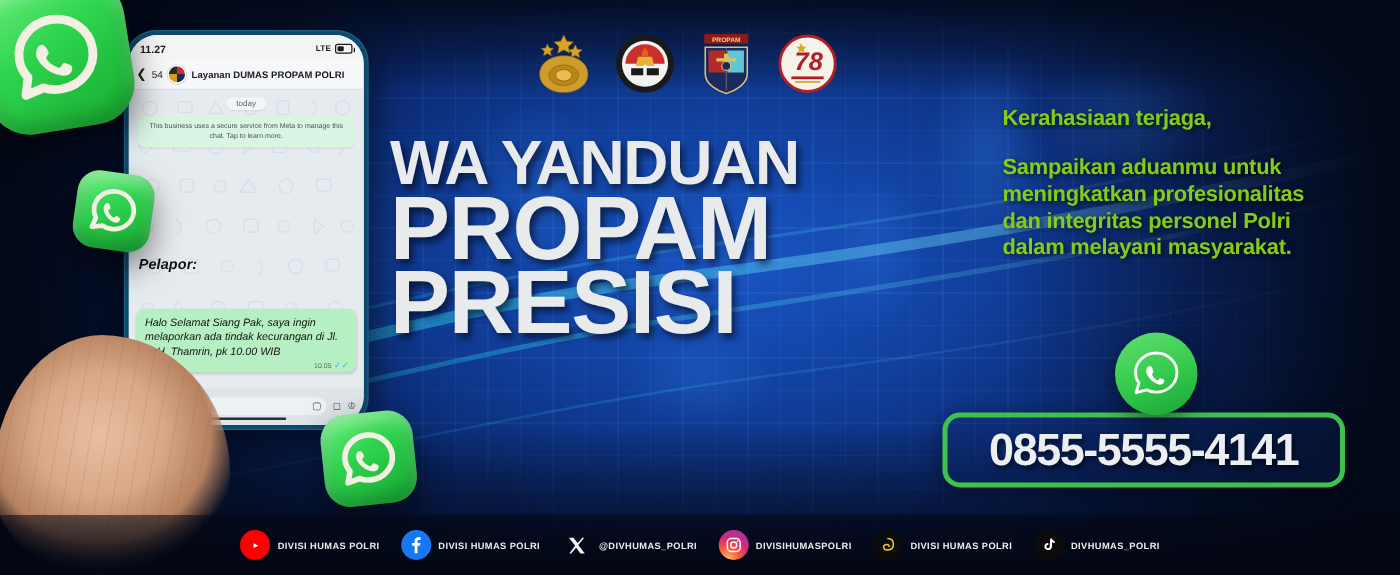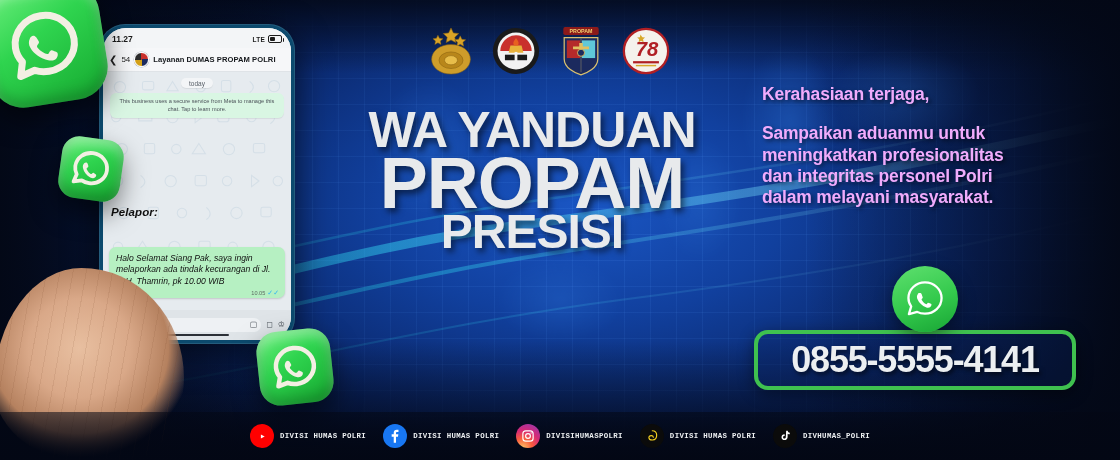--- a/index.html
+++ b/index.html
@@ -100,51 +100,51 @@
   .wa3d { position:absolute; z-index:9; }
   .wa3d .sq { width:100%; height:100%; border-radius:28%;
     background:linear-gradient(150deg, #6ef07f 0%, #2fd44f 42%, #15a82f 100%);
     box-shadow:0 12px 26px rgba(0,0,0,.5), inset 0 -7px 14px rgba(0,0,0,.22), inset 0 7px 12px rgba(255,255,255,.35);
     display:flex; align-items:center; justify-content:center; }
   .wa-a { left:-14px; top:-14px; width:118px; height:118px; transform:rotate(-9deg); }
   .wa-b { left:60px; top:138px; width:62px; height:62px; transform:rotate(8deg); }
   .wa-c { left:258px; top:330px; width:74px; height:74px; transform:rotate(-6deg); }
 
   
-  .headline { position:absolute; left:312px; top:108px; width:440px; text-align:center; z-index:10; }
+  .headline { position:absolute; left:312px; top:108px; width:440px; text-align:left; z-index:10; }
   .hl { color:#e8eaec; font-weight:bold; letter-spacing:-1px; line-height:.9;
     text-shadow:3px 4px 6px rgba(0,0,0,.55); font-family:"Liberation Sans", sans-serif; }
   .hl1 { font-size:50px; }
   .hl2 { font-size:72px; margin-top:-2px; }
-  .hl3 { font-size:48px; margin-top:-6px; }
+  .hl3 { font-size:72px; margin-top:-6px; }
   .tagline { position:absolute; left:312px; top:340px; width:450px; text-align:center; z-index:10;
     color:#f2c230; font-size:20.5px; font-weight:bold; font-style:italic; letter-spacing:-.2px;
     text-shadow:1px 2px 3px rgba(0,0,0,.5); }
 
   
   .right { position:absolute; left:762px; top:84px; width:330px; z-index:10; }
-  .r-line { color:#f0abfc; font-weight:bold; font-size:17.5px; line-height:1.22;
-    text-shadow:2px 2px 4px rgba(0,0,0,.6); letter-spacing:-.2px; }
+  .r-line { color:#84cc16; font-weight:bold; font-size:17.5px; line-height:1.22;
+    text-shadow:2px 2px 4px rgba(0,0,0,.6); letter-spacing:-.2px;margin-left:40px; }
   .r-block2 { margin-top:18px; }
 
   .wa-badge { position:absolute; left:892px; top:266px; width:66px; height:66px; z-index:12;
     border-radius:50%; background:linear-gradient(160deg, #5fe06f 0%, #33c94c 55%, #18a434 100%);
     display:flex; align-items:center; justify-content:center;
     box-shadow:0 6px 18px rgba(0,0,0,.45); }
   .phonebox { position:absolute; left:754px; top:330px; width:322px; height:60px; z-index:11;
     border:4px solid #3fc14f; border-radius:14px; background:rgba(10,40,105,.28);
     display:flex; align-items:center; justify-content:center;
     box-shadow:0 4px 16px rgba(0,0,0,.45); }
   .phonenum { color:#eceff1; font-size:36px; font-weight:bold; letter-spacing:-1.2px;
     text-shadow:2px 3px 4px rgba(0,0,0,.55); }
 
   
   .footer { position:absolute; left:0; bottom:0; width:1120px; height:48px; z-index:14;
     background:linear-gradient(to bottom, rgba(3,7,20,.55), rgba(3,7,20,.92));
-    display:flex; align-items:center; justify-content:center; gap:17px; padding:0 14px;font-family:Liberation Mono, monospace; }
+    display:flex; align-items:center; justify-content:center; gap:17px; padding:0 14px; }
   .soc { display:flex; align-items:center; gap:6px; }
   .soc-ico { width:24px; height:24px; border-radius:50%; display:flex; align-items:center;
     justify-content:center; flex:none; }
   .soc-label { color:#eceff1; font-size:7.4px; font-weight:bold; letter-spacing:.35px; white-space:nowrap; }
 </style>
 </head>
 <body>
 
 <div class="banner">
 
@@ -388,20 +388,28 @@
     </div>
     <div class="soc">
       <span class="soc-ico" style="background:#1877f2;">
         <svg viewBox="0 0 24 24" width="16" height="16">
             <path d="M13.5 22V13h3l.5-3.5h-3.5V7.6c0-1 .3-1.7 1.8-1.7h1.9V2.8C16.8 2.7 15.7 2.6 14.5 2.6c-2.6 0-4.4 1.6-4.4 4.6V9.5H7V13h3.1v9z" fill="#fff"></path>
           </svg>
       </span>
       <span class="soc-label">DIVISI HUMAS POLRI</span>
     </div>
     <div class="soc">
+      <span class="soc-ico" style="background:transparent;">
+        <svg viewBox="0 0 24 24" width="17" height="17">
+            <path d="M3 3 l7 9.2L3.4 21H5.6l5.6-6.6L16 21h5l-7.4-9.7L20.3 3h-2.2l-5.2 6.1L8.2 3z" fill="#f0f0f0"></path>
+          </svg>
+      </span>
+      <span class="soc-label">@DIVHUMAS_POLRI</span>
+    </div>
+    <div class="soc">
       <span class="soc-ico" style="background:radial-gradient(circle at 28% 100%, #fdc468 0%, #f95d3c 32%, #d62976 60%, #8a3ab9 100%);">
         <svg viewBox="0 0 24 24" width="14" height="14">
             <rect x="3.2" y="3.2" width="17.6" height="17.6" rx="5" fill="none" stroke="#fff" stroke-width="2"></rect>
             <circle cx="12" cy="12" r="4.1" fill="none" stroke="#fff" stroke-width="2"></circle>
             <circle cx="17.4" cy="6.7" r="1.2" fill="#fff"></circle>
           </svg>
       </span>
       <span class="soc-label">DIVISIHUMASPOLRI</span>
     </div>
     <div class="soc">

